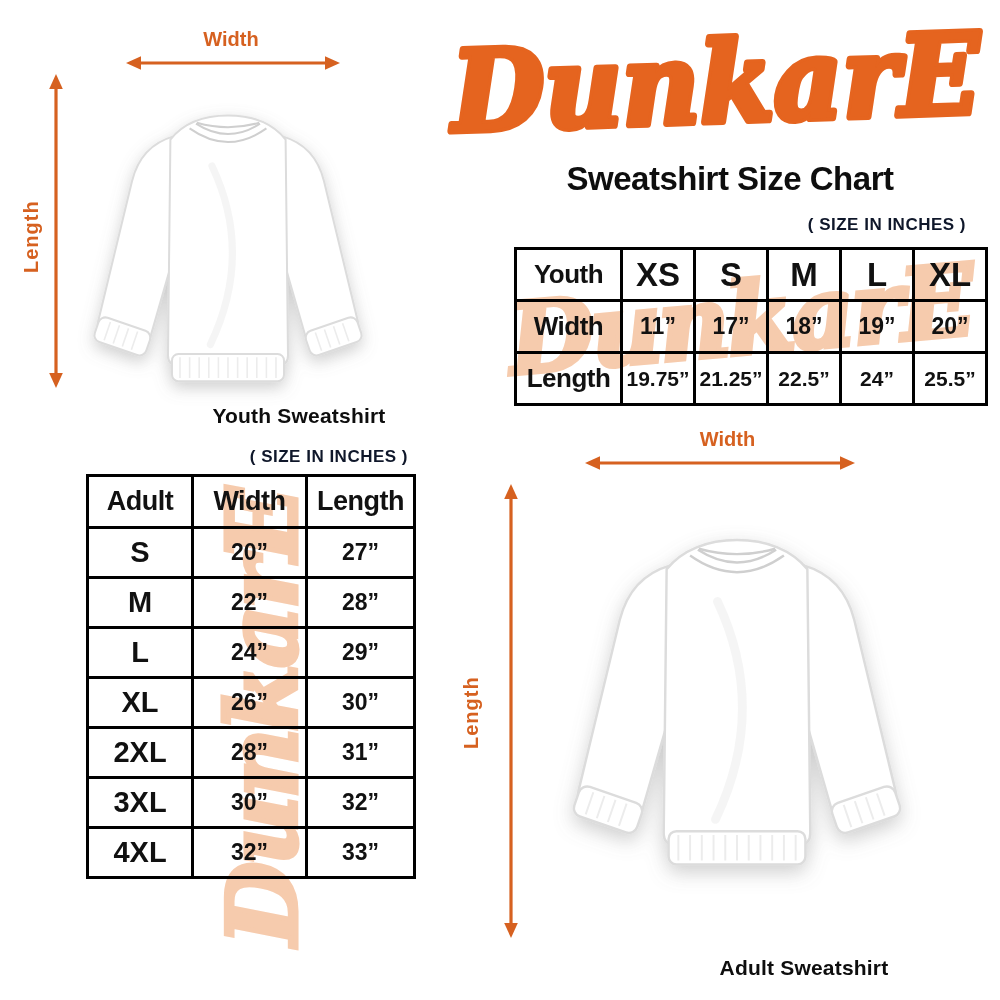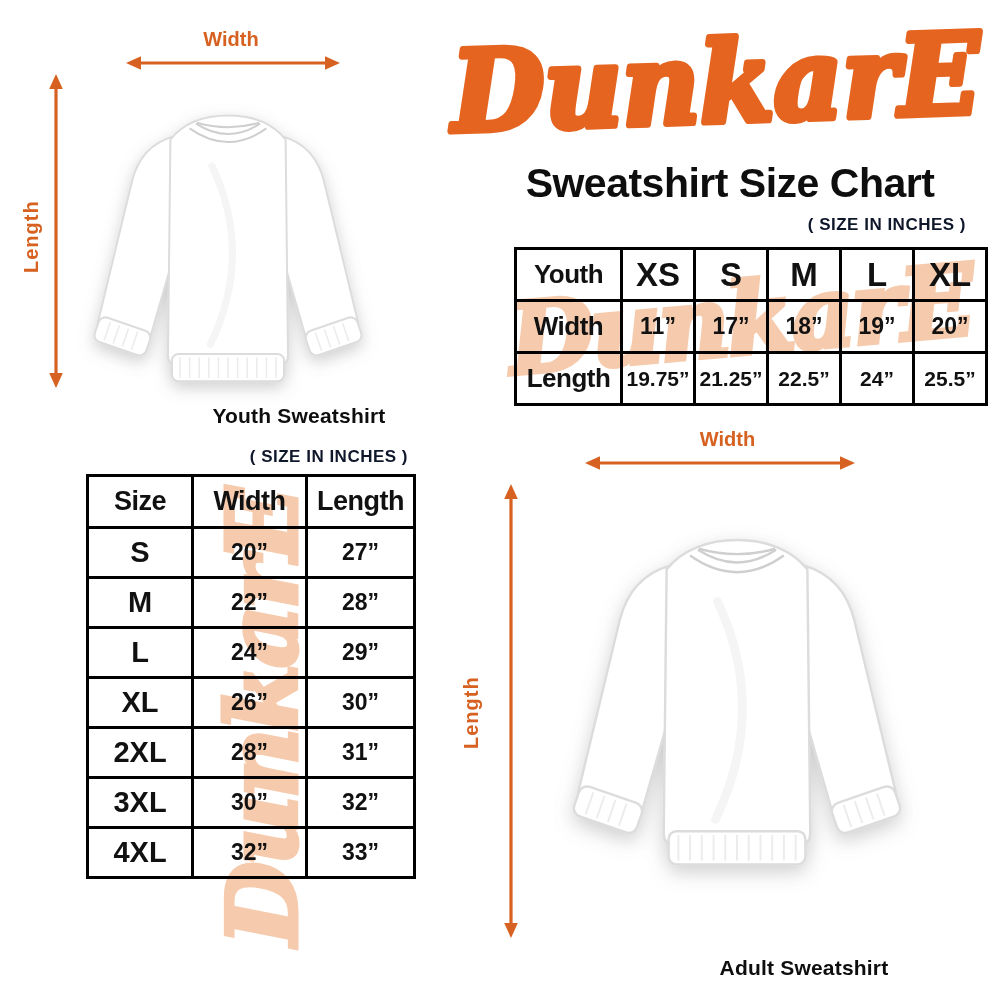--- a/index.html
+++ b/index.html
@@ -14,21 +14,21 @@
   .vlabel{
     color:#D66120;font-weight:700;font-size:20px;
     writing-mode:vertical-rl;transform:rotate(180deg);
     text-align:center;letter-spacing:1px;
   }
 
   
   .caption{font-weight:700;font-size:21px;color:#0e0e0e;letter-spacing:0.2px;}
   .sizenote{font-weight:700;font-size:17px;color:#0f172a;letter-spacing:0.5px;}
   .title{
-    font-weight:700;font-size:41px;color:#0e0e0e;text-align:center;letter-spacing:-0.5px;
+    font-weight:700;font-size:33px;color:#0e0e0e;text-align:center;letter-spacing:-0.5px;
   }
 
   
   .logo-text{
     font-family:"DejaVu Serif", serif;font-style:italic;font-weight:bold;
     fill:#E5641F;stroke:#E5641F;stroke-width:7;stroke-linejoin:round;stroke-linecap:round;
     paint-order:stroke fill;
   }
   .watermark{
     font-family:"DejaVu Serif", serif;font-style:italic;font-weight:bold;
@@ -189,21 +189,21 @@
   <div class="abs watermark" style="left:27px;top:662px;width:470px;height:112px;font-size:96px;transform:rotate(-90deg);text-align:center;">DunkarE</div>
 
   <table id="adult-table" class="abs" style="left:86px;top:474px;">
     <colgroup>
         <col style="width:105px">
         <col style="width:114px">
         <col style="width:108px">
       </colgroup>
     <tbody>
         <tr>
-      <td class="ah">Size</td>
+      <td class="ah">Adult</td>
       <td class="ah">Width</td>
       <td class="ah">Length</td>
     </tr>
     <tr>
       <td class="as">S</td>
       <td class="av">20”</td>
       <td class="av">27”</td>
     </tr>
     <tr>
       <td class="as">M</td>

